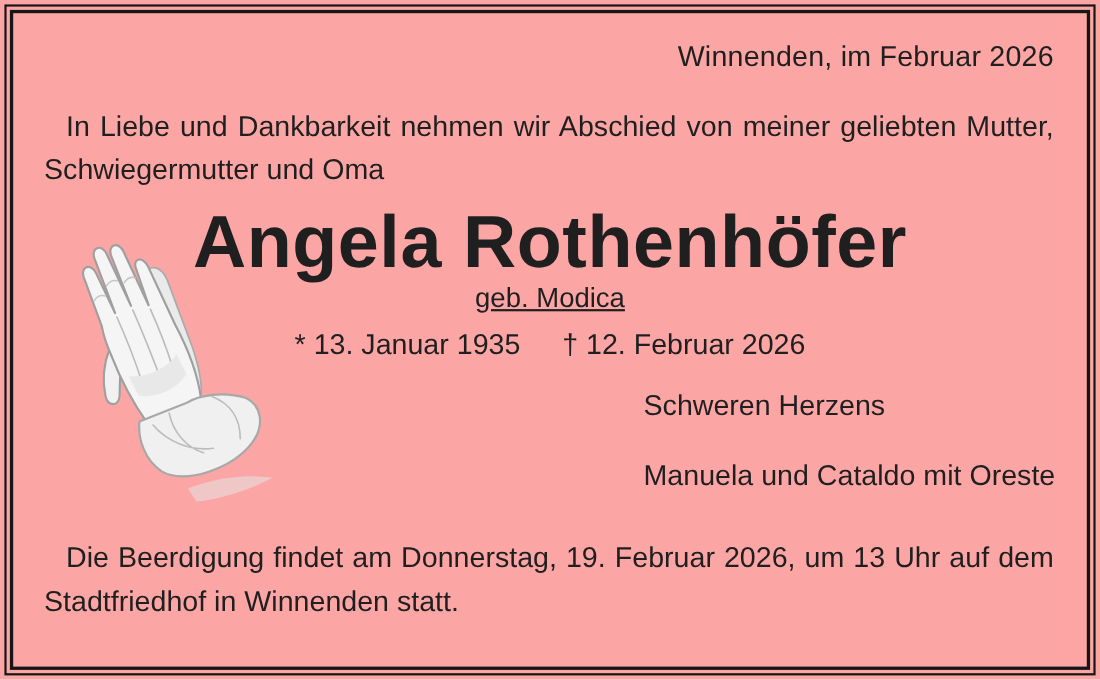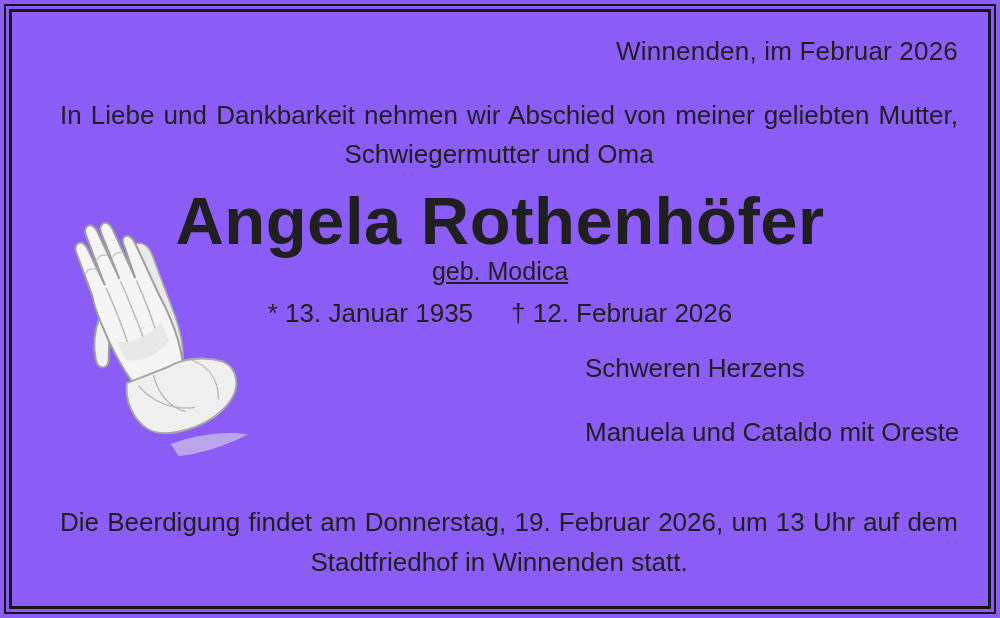--- a/index.html
+++ b/index.html
@@ -1,20 +1,20 @@
 <!DOCTYPE html>
 <html><head>
 <meta charset="utf-8">
 <style>
   html, body { margin: 0; padding: 0; background: #ffffff; }
   .page {
     position: relative;
     width: 1000px;
     height: 618px;
-    background: #8b5cf6;
+    background: #fca5a5;
     font-family: "Liberation Sans", sans-serif;
     color: #1f1f1f;
     overflow: hidden;
   }
   .frame-outer {
     position: absolute; inset: 4px;
     border: 2px solid #161616;
     pointer-events: none;
   }
   .frame-inner {
@@ -34,21 +34,21 @@
     font-size: 26px;
     line-height: 39px;
   }
   .justify-line {
     display: block;
     text-align: justify;
     text-align-last: justify;
     text-justify: inter-word;
     margin-left: 20px;
   }
-  .plain-line { display: block; text-align: center; }
+  .plain-line { display: block; text-align: left; }
   .deceased-name {
     position: absolute;
     left: 0; right: 0; top: 186px;
     text-align: center;
     font-size: 67px;
     font-weight: 700;
     letter-spacing: 0.5px;
     line-height: 1.05;
   }
   .maiden-name {
@@ -69,21 +69,21 @@
   }
   .mourners {
     position: absolute;
     left: 585px; top: 353px;
     font-size: 26px;
     line-height: 30px;
   }
   .mourners .names { margin-top: 34px; }
   .funeral {
     position: absolute;
-    left: 40px; top: 502px; width: 918px;
+    left: 40px; top: 486px; width: 918px;
     font-size: 26px;
     line-height: 40px;
   }
   .hands-art {
     position: absolute;
     left: 22px; top: 210px;
     width: 238px; height: 258px;
   }
 </style>
 </head>

